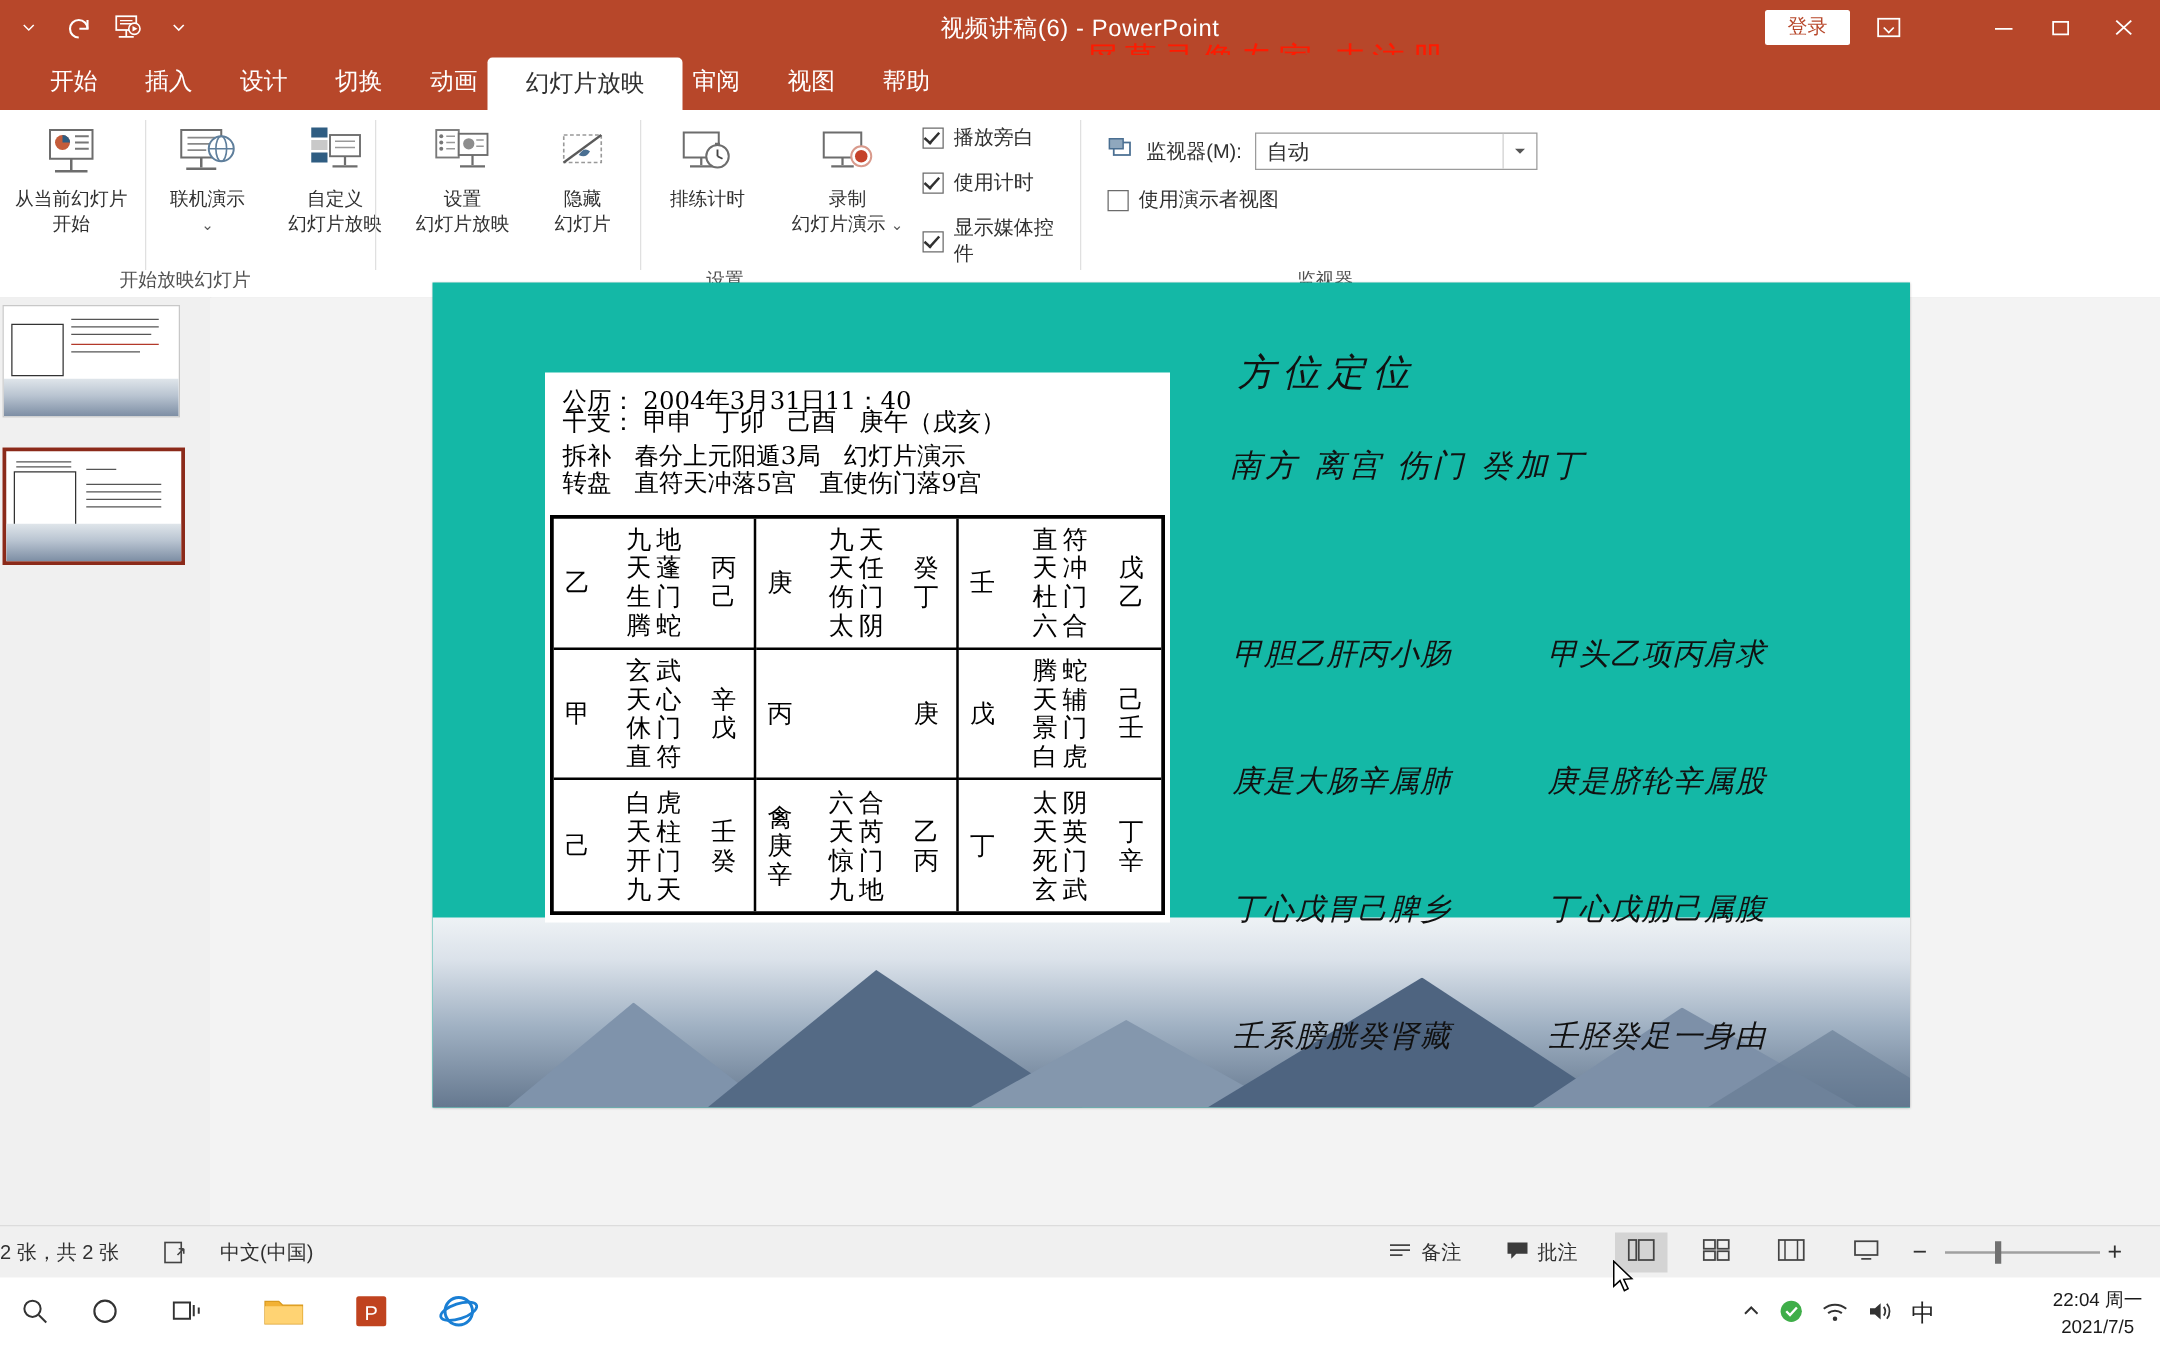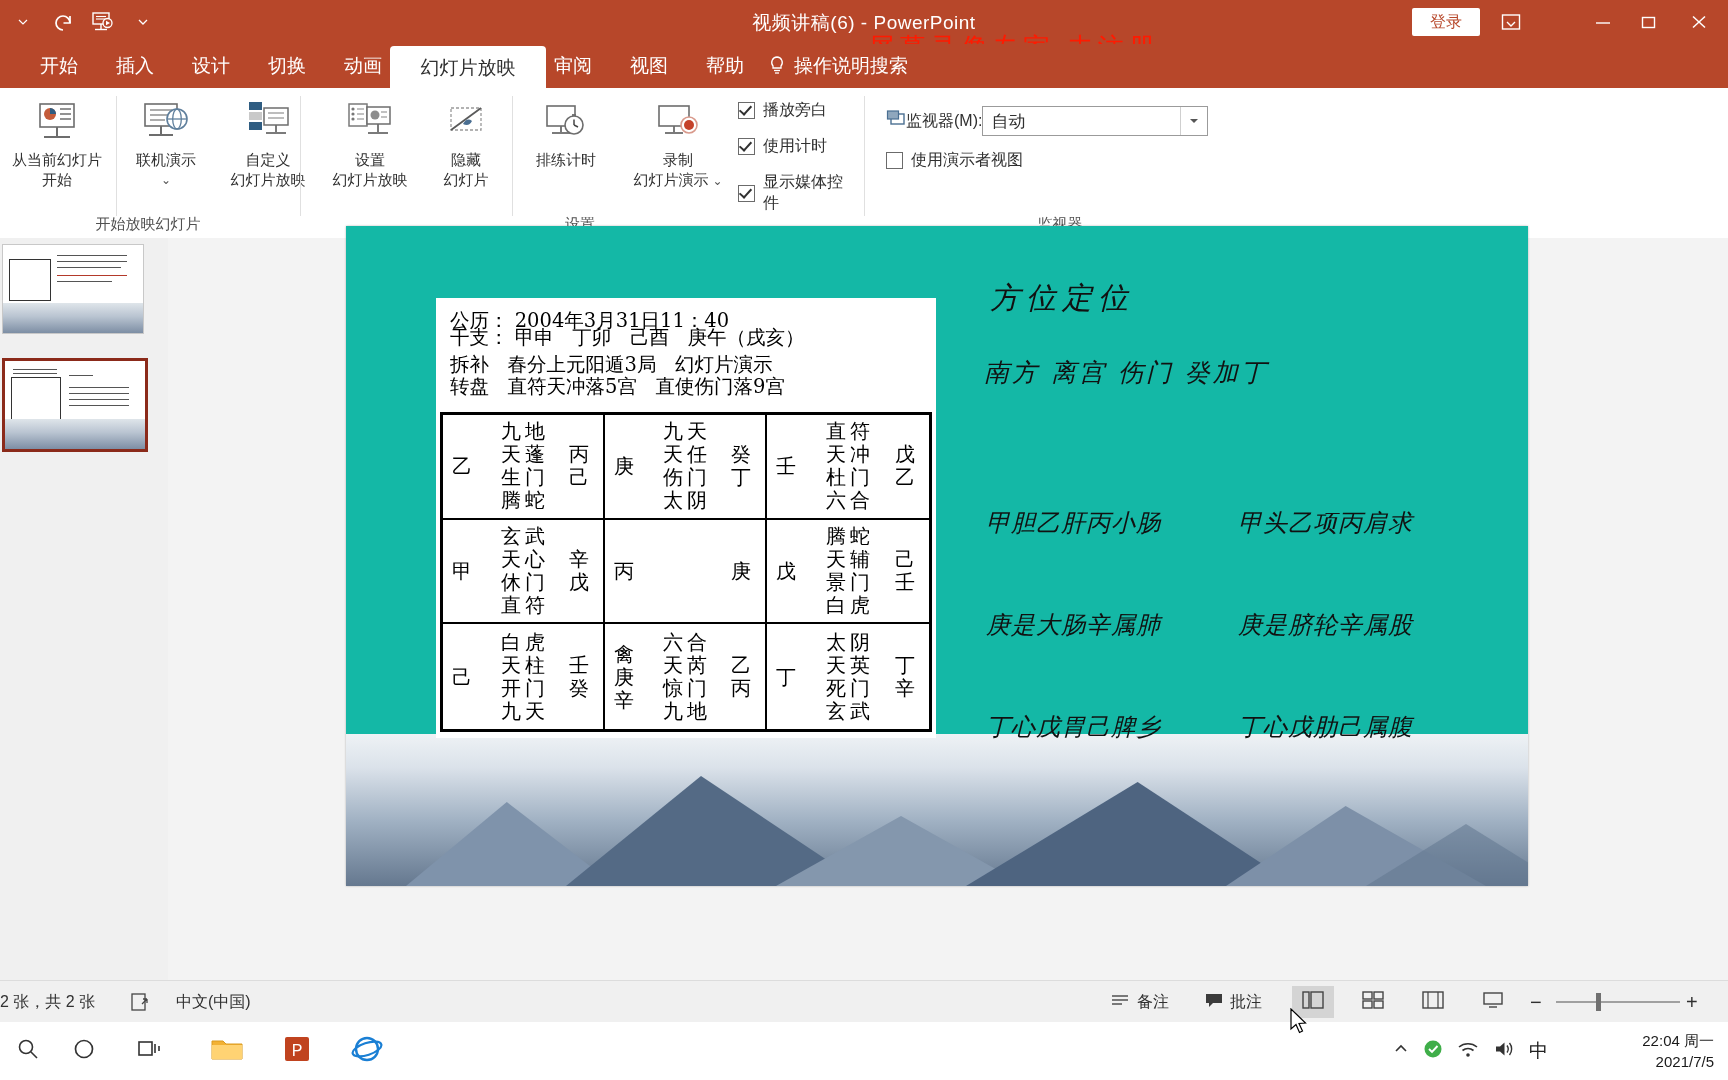--- a/index.html
+++ b/index.html
@@ -62,21 +62,21 @@
   }
   .bigbtn .ico{height:52px;display:flex;align-items:flex-end;justify-content:center;margin-bottom:4px;}
   .chk-row{position:absolute;display:flex;align-items:center;font-size:16px;color:#303030;gap:8px;}
   .chkbox{
     width:15px;height:15px;border:1px solid #6b6b6b;background:#ffffff;position:relative;flex:0 0 auto;
   }
   .chkbox.on:after{
     content:"";position:absolute;left:3px;top:0px;width:5px;height:10px;
     border:solid #303030;border-width:0 2px 2px 0;transform:rotate(42deg);
   }
-  .mon-row{position:absolute;display:flex;align-items:center;gap:0;font-size:16px;color:#303030;}
+  .mon-row{position:absolute;display:flex;align-items:center;gap:11px;font-size:16px;color:#303030;}
   .mon-select{
     width:226px;height:30px;border:1px solid #9b9b9b;background:#ffffff;display:flex;align-items:center;
     font-size:17px;color:#303030;padding-left:8px;box-sizing:border-box;position:relative;
   }
   .mon-select .arrow{
     position:absolute;right:0;top:0;width:26px;height:28px;border-left:1px solid #cfcfcf;
     display:flex;align-items:center;justify-content:center;
   }
   
   .workspace{position:absolute;left:0;top:238px;width:1728px;height:742px;background:#f3f3f3;}
@@ -137,21 +137,21 @@
   }
   .viewbtn.active{background:#d4d4d4;}
   .zoom-track{position:absolute;top:20px;height:2px;background:#a0a0a0;}
   .zoom-handle{position:absolute;top:12px;width:5px;height:18px;background:#707070;}
   
   .taskbar{position:absolute;left:0;top:1022px;width:1728px;height:58px;background:#ffffff;}
   .tb-item{position:absolute;top:0;height:58px;display:flex;align-items:center;justify-content:center;}
   .tb-item.acc{border-bottom:3px solid #c0431f;}
   .tb-item.acc2{border-bottom:3px solid #f0a000;}
   .tb-item.acc3{border-bottom:3px solid #1a7fd4;}
-  .clock{position:absolute;right:14px;top:8px;text-align:right;font-size:15px;line-height:21px;color:#1a1a1a;}
+  .clock{position:absolute;right:14px;top:8px;text-align:center;font-size:15px;line-height:21px;color:#1a1a1a;}
   .tray{position:absolute;top:0;height:58px;display:flex;align-items:center;gap:14px;}
   .cursor{position:absolute;left:1290px;top:1008px;width:18px;height:28px;}
 </style>
 </head>
 <body>
 
 <div class="titlebar">
   <div class="qat">
     <div class="qat-btn">
       <svg width="12" height="12" viewBox="0 0 12 12">
@@ -213,29 +213,20 @@
 <div class="ribbon-tabs">
   <div class="rtab" style="left:6px;width:74px;text-align:center;">开始</div>
   <div class="rtab" style="left:82px;width:74px;text-align:center;">插入</div>
   <div class="rtab" style="left:158px;width:74px;text-align:center;">设计</div>
   <div class="rtab" style="left:234px;width:74px;text-align:center;">切换</div>
   <div class="rtab" style="left:310px;width:74px;text-align:center;">动画</div>
   <div class="rtab active" style="left:390px;width:124px;text-align:center;">幻灯片放映</div>
   <div class="rtab" style="left:520px;width:74px;text-align:center;">审阅</div>
   <div class="rtab" style="left:596px;width:74px;text-align:center;">视图</div>
   <div class="rtab" style="left:672px;width:74px;text-align:center;">帮助</div>
-  <div class="rtab" style="left:752px;">
-    <span class="bulb">
-      <svg width="18" height="20" viewBox="0 0 18 20">
-          <path d="M9 2 A5.5 5.5 0 0 0 5 11 L5 13 L13 13 L13 11 A5.5 5.5 0 0 0 9 2 Z" fill="none" stroke="#fff" stroke-width="1.3"></path>
-          <line x1="6" y1="15.5" x2="12" y2="15.5" stroke="#fff" stroke-width="1.3"></line>
-          <line x1="7" y1="18" x2="11" y2="18" stroke="#fff" stroke-width="1.3"></line>
-        </svg>
-    </span><span>操作说明搜索</span>
-  </div>
 </div>
 
 <div class="ribbon">
 
   <div class="grp" style="left:0;width:296px;">
     <div class="bigbtn" style="left:2px;width:110px;">
       <div class="ico">
         <svg width="54" height="46" viewBox="0 0 54 46">
           <rect x="10" y="4" width="34" height="23" fill="#fff" stroke="#6d6d6d" stroke-width="1.6"></rect>
           <circle cx="20" cy="14" r="6" fill="#c45c3a"></circle>
@@ -577,20 +568,24 @@
             <span class="vcol">甲头乙项丙肩求</span>
           </div>
           <div class="vline">
             <span class="vcol">庚是大肠辛属肺</span>
             <span class="vcol">庚是脐轮辛属股</span>
           </div>
           <div class="vline">
             <span class="vcol">丁心戊胃己脾乡</span>
             <span class="vcol">丁心戊肋己属腹</span>
           </div>
+          <div class="vline">
+            <span class="vcol">壬系膀胱癸肾藏</span>
+            <span class="vcol">壬胫癸足一身由</span>
+          </div>
         </div>
       </div>
 
     </div>
   </div>
 </div>
 
 <div class="statusbar">
   <div class="sb-item" style="left:0px;">2 张，共 2 张</div>
   <div class="sb-item" style="left:130px;">

